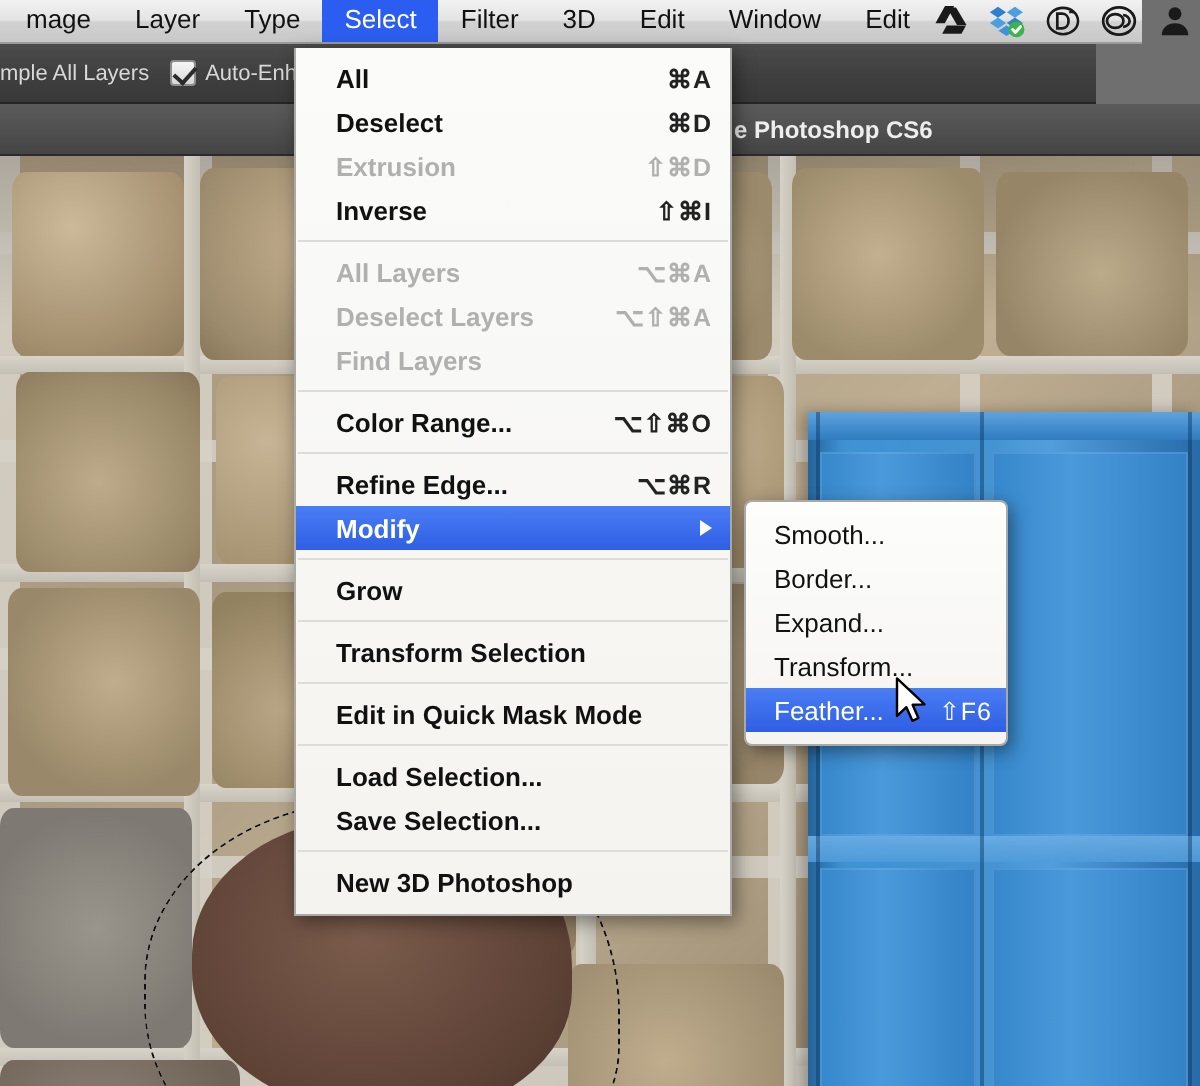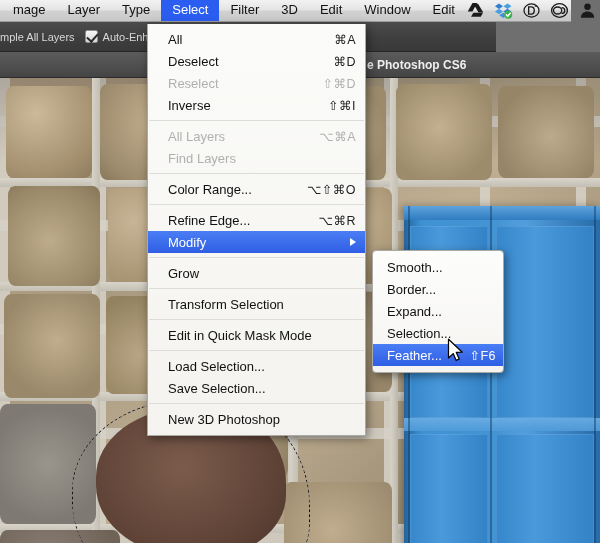--- a/index.html
+++ b/index.html
@@ -126,21 +126,21 @@
   }
   .mb-item{
     font-size:13px; color:#111; padding:2px 11px 3px; line-height:16px;
     white-space:nowrap; cursor:default;
   }
   .mb-item.active{ background:#2b5df0; color:#fff; }
   .mb-right{ margin-left:auto; display:flex; align-items:center; gap:9px; padding-right:5px; }
   .tray-ic{ width:19px; height:19px; display:block; }
 
   #optionsbar{
-    position:absolute; left:0; top:22px; width:496px; height:30px;
+    position:absolute; left:0; top:22px; width:548px; height:30px;
     background:linear-gradient(180deg,#4b4b4b,#3f3f3f 55%,#383838);
     border-bottom:1px solid #262626;
     display:flex; align-items:center; color:#d8d8d8; font-size:11px;
   }
   .ob-text{ white-space:nowrap; }
   .ob-check{
     width:13px; height:13px; margin:0 5px 0 10px; border-radius:2px;
     background:linear-gradient(180deg,#f6f6f6,#d8d8d8);
     border:1px solid #8e8e8e; position:relative; flex:none;
   }
@@ -155,21 +155,21 @@
     border-bottom:1px solid #2b2b2b;
     display:flex; align-items:center; color:#eee; font-size:12px; font-weight:bold;
   }
 
   
   #select-menu{
     position:absolute; left:147px; top:24px; width:219px;
     background:linear-gradient(180deg,#fbfbf9,#f4f3f0);
     border:1px solid #a9a9a5; border-top:none;
     box-shadow:2px 3px 9px rgba(0,0,0,.42);
-    padding:4px 0 5px; font-size:13px; color:#111;
+    padding:4px 0 5px; font-size:13px; color:#111;font-weight:bold;
   }
   .mi{
     height:22px; display:flex; align-items:center;
     padding:0 9px 0 20px; white-space:nowrap; cursor:default;
   }
   .mi .lbl{ flex:1; }
   .mi .sc{ color:#222; font-size:12.5px; letter-spacing:.5px; padding-left:14px; }
   .mi.dis .lbl, .mi.dis .sc{ color:#b0b0ae; }
   .mi.sel{
     background:linear-gradient(180deg,#4a7ef4,#2f5ee4);
@@ -305,33 +305,37 @@
 <div id="select-menu">
     <div class="mi">
       <span class="lbl">All</span>
       <span class="sc">⌘A</span>
     </div>
     <div class="mi">
       <span class="lbl">Deselect</span>
       <span class="sc">⌘D</span>
     </div>
     <div class="mi dis">
-      <span class="lbl">Reselect</span>
+      <span class="lbl">Extrusion</span>
       <span class="sc">⇧⌘D</span>
     </div>
     <div class="mi">
       <span class="lbl">Inverse</span>
       <span class="sc">⇧⌘I</span>
     </div>
     <div class="sep"></div>
     <div class="mi dis">
       <span class="lbl">All Layers</span>
       <span class="sc">⌥⌘A</span>
     </div>
     <div class="mi dis">
+      <span class="lbl">Deselect Layers</span>
+      <span class="sc">⌥⇧⌘A</span>
+    </div>
+    <div class="mi dis">
       <span class="lbl">Find Layers</span>
     </div>
     <div class="sep"></div>
     <div class="mi">
       <span class="lbl">Color Range...</span>
       <span class="sc">⌥⇧⌘O</span>
     </div>
     <div class="sep"></div>
     <div class="mi">
       <span class="lbl">Refine Edge...</span>
@@ -370,21 +374,21 @@
     <div class="mi">
       <span class="lbl">Smooth...</span>
     </div>
     <div class="mi">
       <span class="lbl">Border...</span>
     </div>
     <div class="mi">
       <span class="lbl">Expand...</span>
     </div>
     <div class="mi">
-      <span class="lbl">Selection...</span>
+      <span class="lbl">Transform...</span>
     </div>
     <div class="mi sel">
       <span class="lbl">Feather...</span>
       <span class="sc">⇧F6</span>
     </div>
   </div>
 
 <svg id="cursor" viewBox="0 0 17 25">
   <path d="M1.5 1.2 1.5 20 6.2 15.6 9.2 22.4 12.2 21 9.3 14.4 15.3 14.2z" fill="#ffffff" stroke="#000000" stroke-width="1.2" stroke-linejoin="round"></path>
 </svg>

